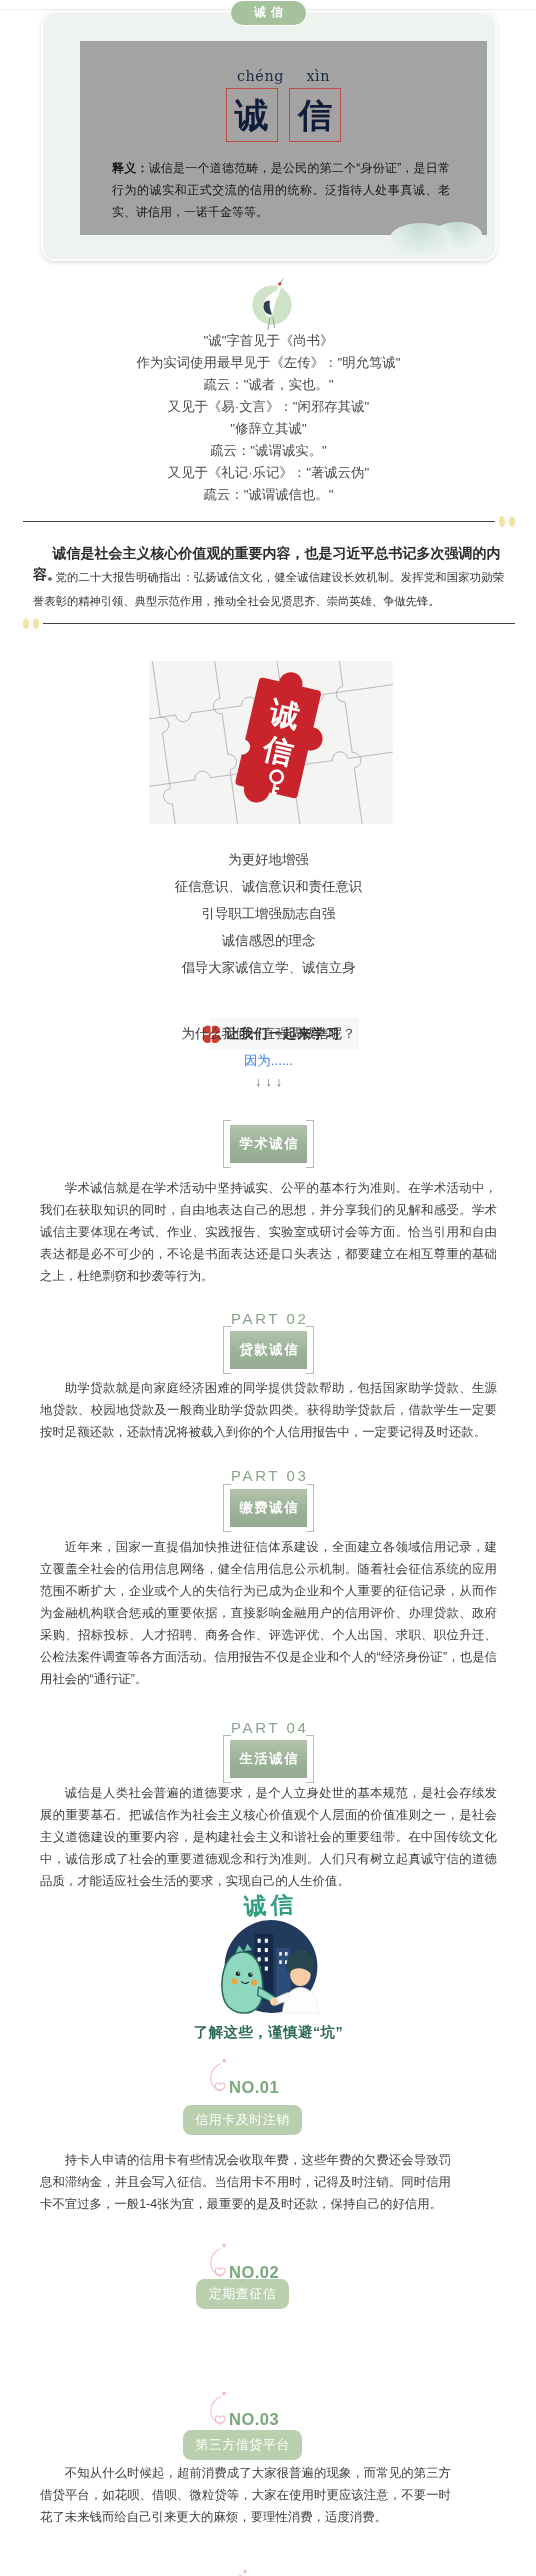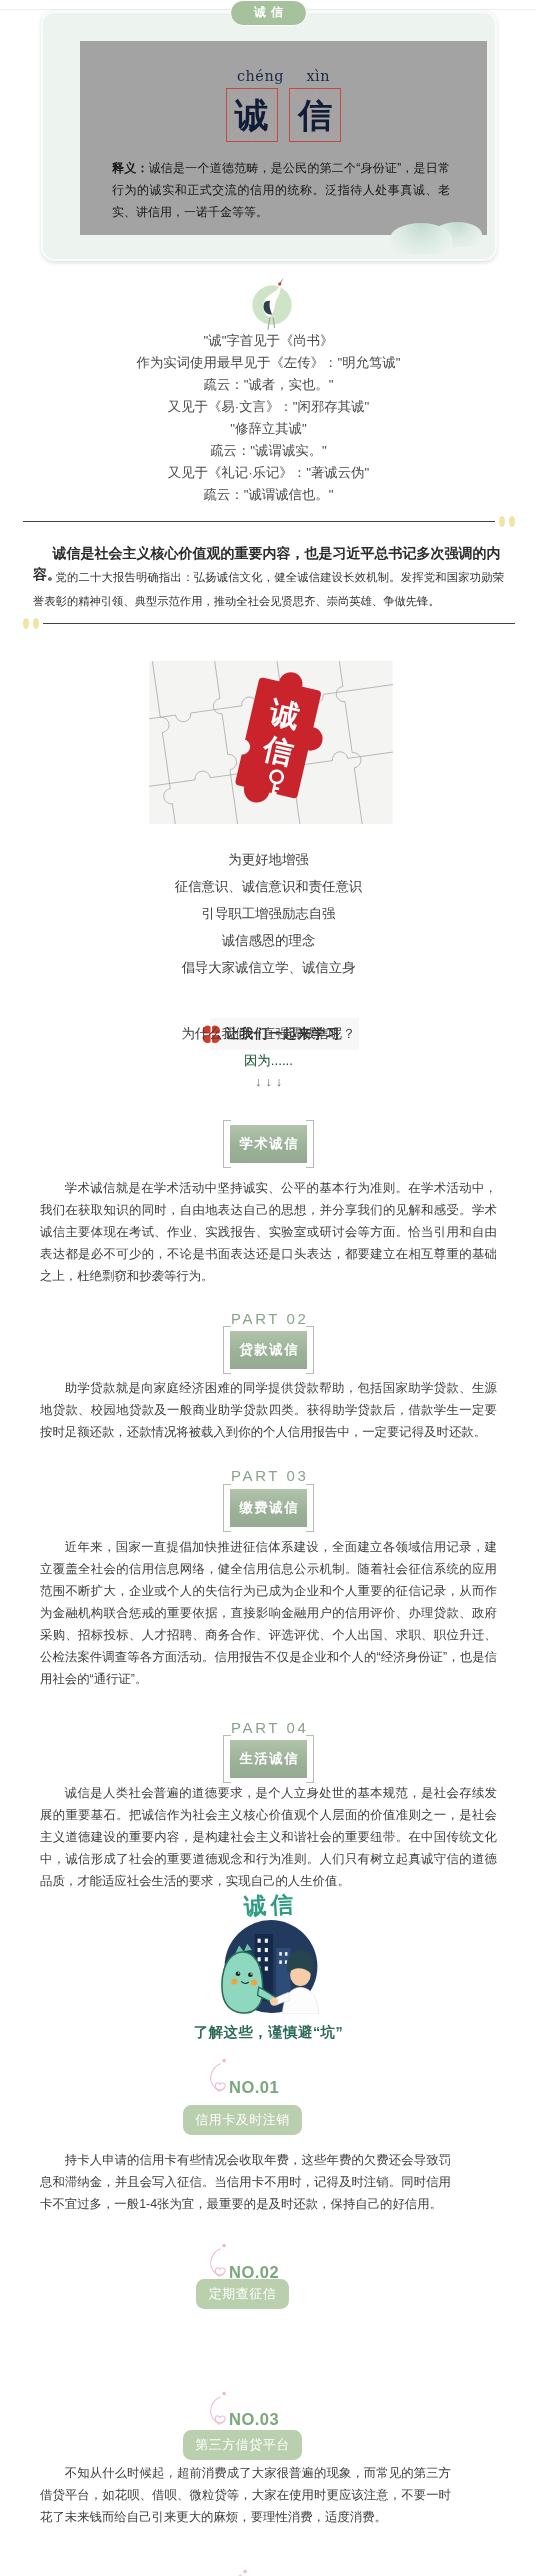--- a/index.html
+++ b/index.html
@@ -49,21 +49,21 @@
     color:#333;text-align:justify;text-indent:2em;}
 
   
   .slogan{top:846px;}
   .slogan div{font-size:13.4px;line-height:27px;color:#3f3f3f;}
   .banner-wrap{top:1018px;padding-left:16px;}
   .banner{position:relative;display:inline-block;background:#f7f7f7;padding:7.2px 18.5px 7.2px 15.5px;}
   .banner span{font-size:13.4px;font-weight:bold;color:#2f2f2f;letter-spacing:1px;}
   .banner .clover{position:absolute;left:-9.3px;top:5.7px;width:20.6px;height:20.6px;}
   .intro-q{top:1025px;font-size:13.4px;color:#3f3f3f;}
-  .intro-b{top:1052px;font-size:13.4px;color:#14532d;}
+  .intro-b{top:1052px;font-size:13.4px;color:#3b82f6;}
   .intro-arrows{top:1075px;font-size:12.4px;color:#5f5f5f;letter-spacing:4.1px;text-indent:4.1px;}
 
   
   .part-label{font-size:15px;color:#8ba28b;letter-spacing:2.6px;text-indent:2.6px;}
   .frame-row{display:flex;justify-content:center;}
   .part-frame{position:relative;width:77px;height:38px;
     background:linear-gradient(180deg,#b2c4ab 0%,#9cb298 55%,#94aa91 100%);
     display:flex;align-items:center;justify-content:center;}
   .part-frame span{color:#fff;font-size:13.4px;font-weight:bold;letter-spacing:1.5px;text-indent:1.5px;}
   .bracket{position:absolute;top:-4.6px;bottom:-4.6px;width:8.2px;box-sizing:border-box;}

